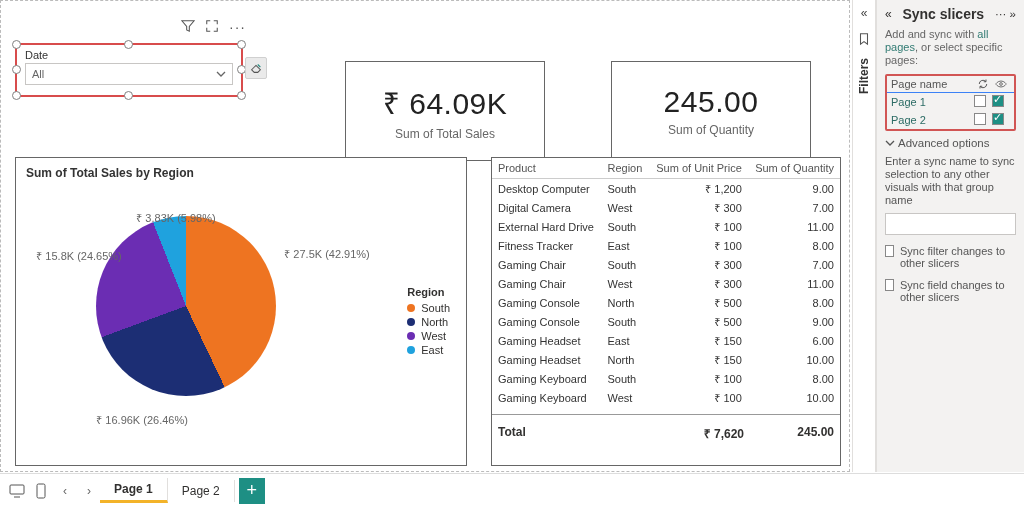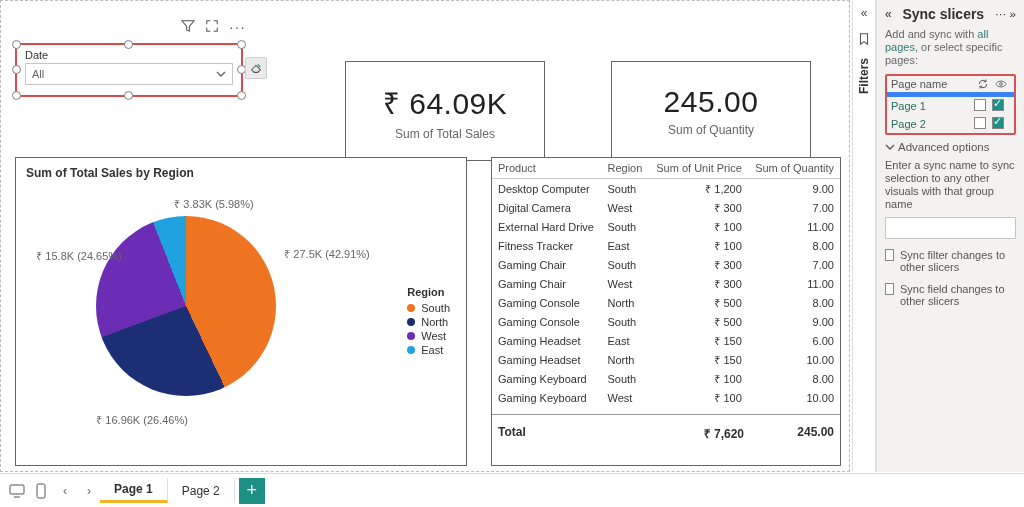--- a/index.html
+++ b/index.html
@@ -62,21 +62,21 @@
   .rot { writing-mode: vertical-rl; transform: rotate(180deg); font-size:12px; font-weight:600; color:#333; }
 
   
   .sync-pane { position:absolute; right:0; top:0; width:148px; height:472px; background:#f3f2f1; border-left:1px solid #e1dfdd; padding:6px 8px 8px 8px; display:flex; flex-direction:column; gap:6px; font-size:11.5px; }
   .sync-head { display:flex; align-items:center; justify-content:space-between; }
   .sync-title { font-size:14px; font-weight:600; }
   .sync-desc { font-size:11px; line-height:1.2; color:#666; }
   .sync-desc a { color:#317b73; text-decoration:none; }
   .page-list { border:2px solid rgba(190,0,0,.65); border-radius:2px; }
   .page-list .pg-hdr, .page-list .pg-row { display:grid; grid-template-columns: 1fr 18px 18px; align-items:center; padding:2px 4px; font-size:11px; }
-  .pg-hdr { color:#555; border-bottom:5px solid #3b82f6; }
+  .pg-hdr { color:#555; border-bottom:1px solid #3b82f6; }
   .pg-row .pgname { color:#2b6b64; }
   .syncic, .eyeic { display:inline-flex; justify-content:center; color:#666; }
   .chk { width:12px; height:12px; border:1px solid #888; background:#fff; display:inline-block; }
   .chk.on { background:#1e8f84; position:relative; }
   .chk.on::after{ content:"✓"; color:#fff; position:absolute; left:0; top:-3px; font-size:11px; }
   .adv { display:flex; align-items:center; gap:3px; color:#555; }
   .grp-label { font-size:11px; line-height:1.2; color:#555; }
   .grp-input { width:100%; height:22px; border:1px solid #c8c6c4; background:#fff; }
   .opt-row { display:flex; align-items:flex-start; gap:6px; font-size:11px; color:#555; margin-top:4px; }
 
@@ -144,21 +144,21 @@
     <div class="card-label">Sum of Quantity</div>
   </div>
 
   <div class="pie-card">
     <div class="pie-title">Sum of Total Sales by Region</div>
     <div class="pie-area">
       <div class="pie"></div>
       <div class="callout" style="left:258px; top:60px;">₹ 27.5K (42.91%)</div>
       <div class="callout" style="left:70px; top:226px;">₹ 16.96K (26.46%)</div>
       <div class="callout" style="left:10px; top:62px;">₹ 15.8K (24.65%)</div>
-      <div class="callout" style="left:110px; top:10px;margin-left:38px;">₹ 3.83K (5.98%)</div>
+      <div class="callout" style="left:110px; top:24px;">₹ 3.83K (5.98%)</div>
 
       <div class="legend">
         <div class="lgttl">Region</div>
         <div class="lg-row">
             <span class="lg-sw" style="background:#ee7421"></span>
             <span>South</span>
           </div>
         <div class="lg-row">
             <span class="lg-sw" style="background:#1c2e74"></span>
             <span>North</span>

